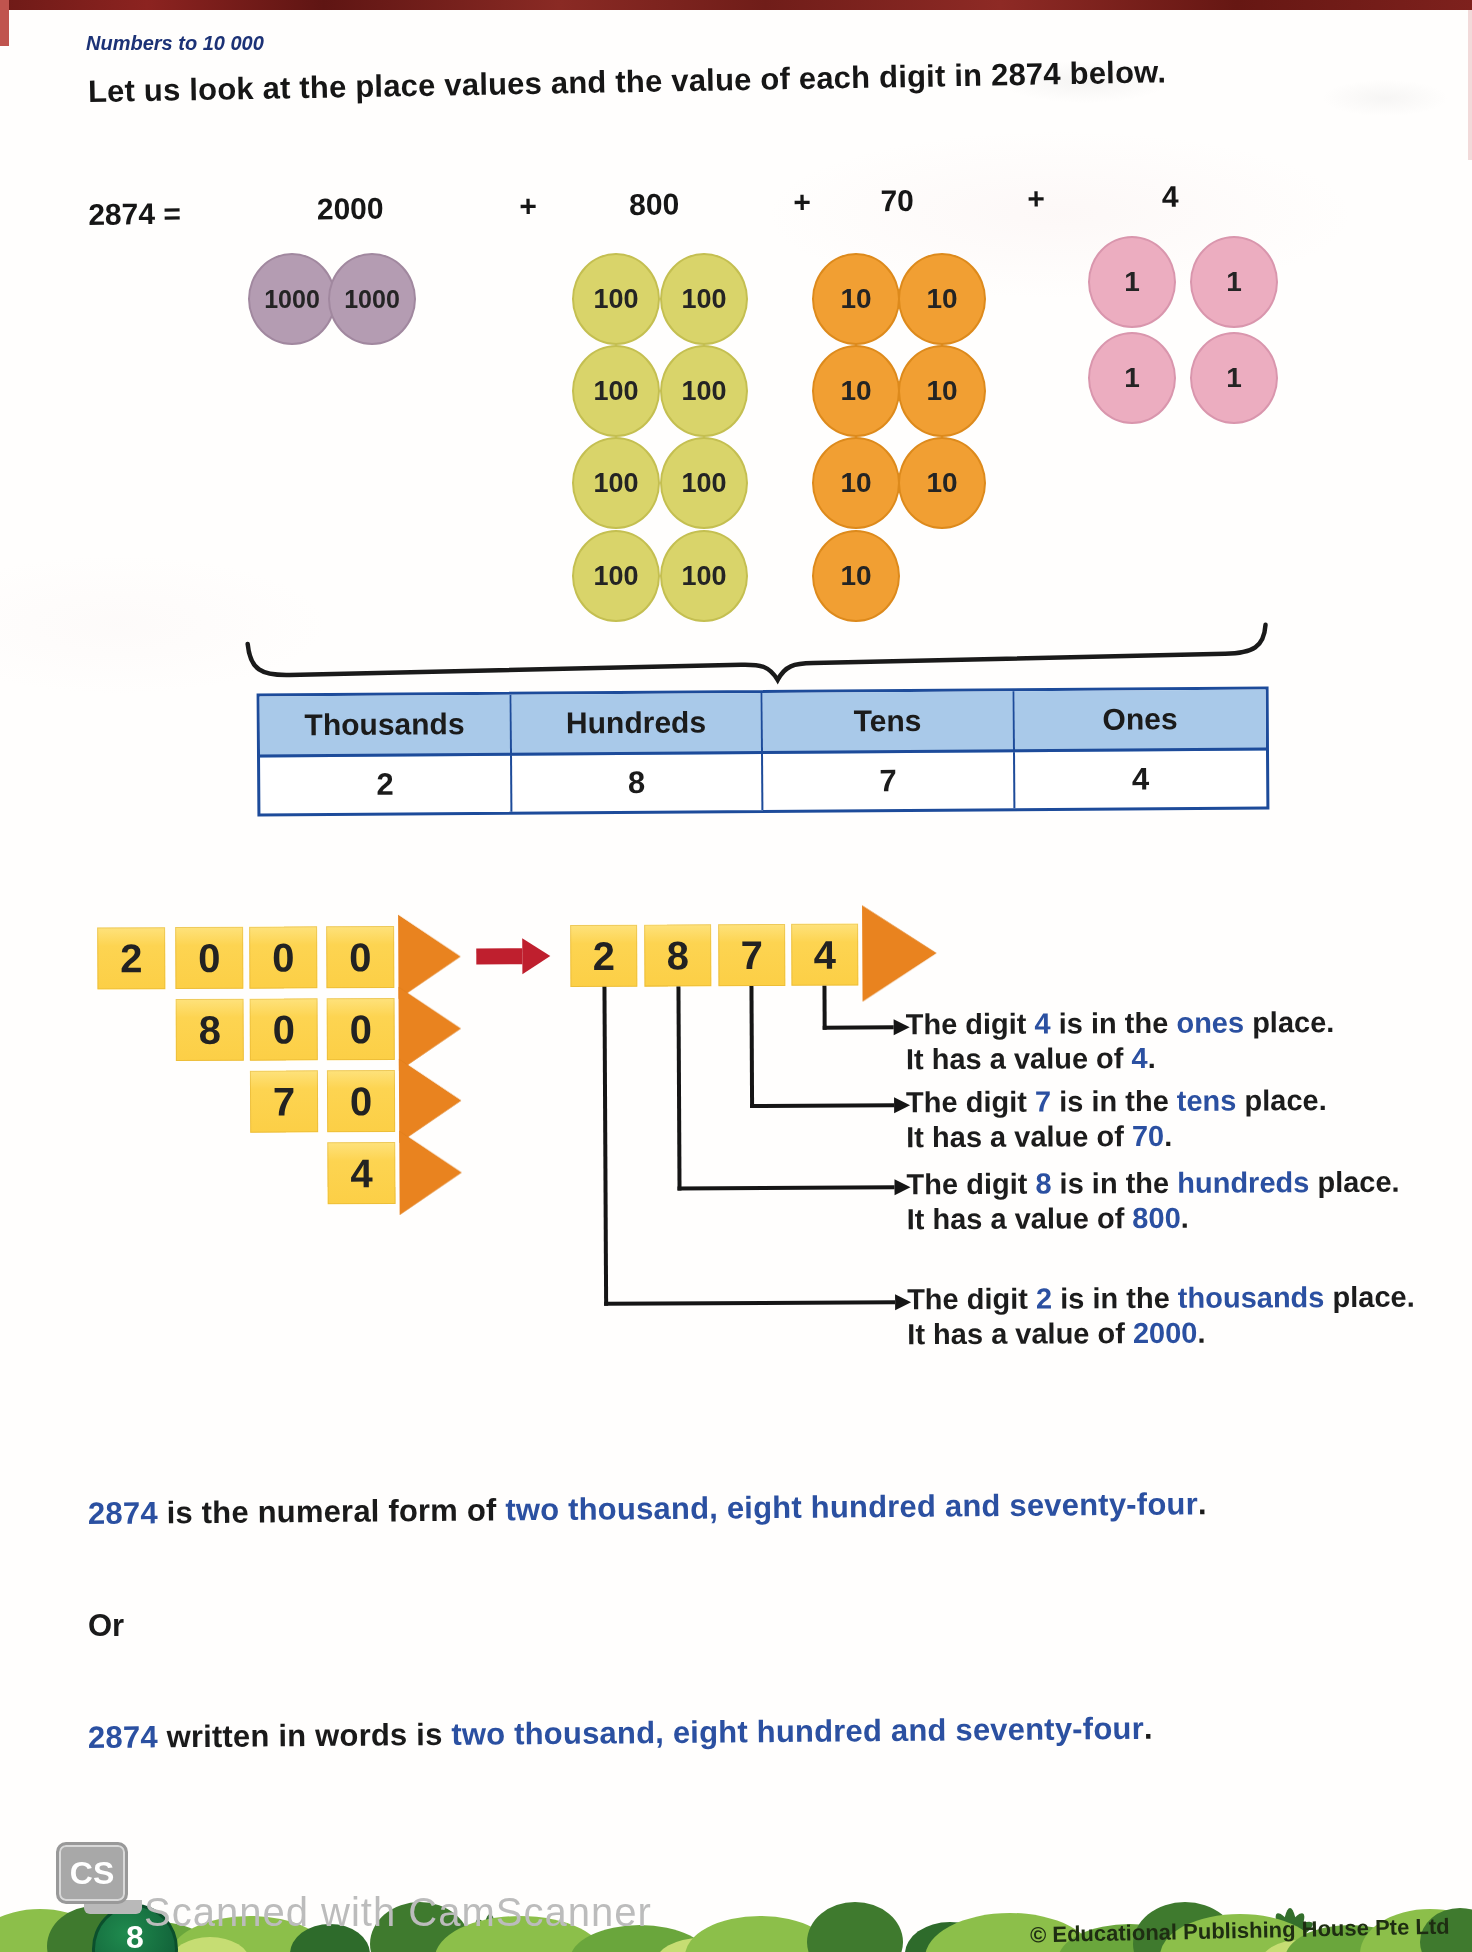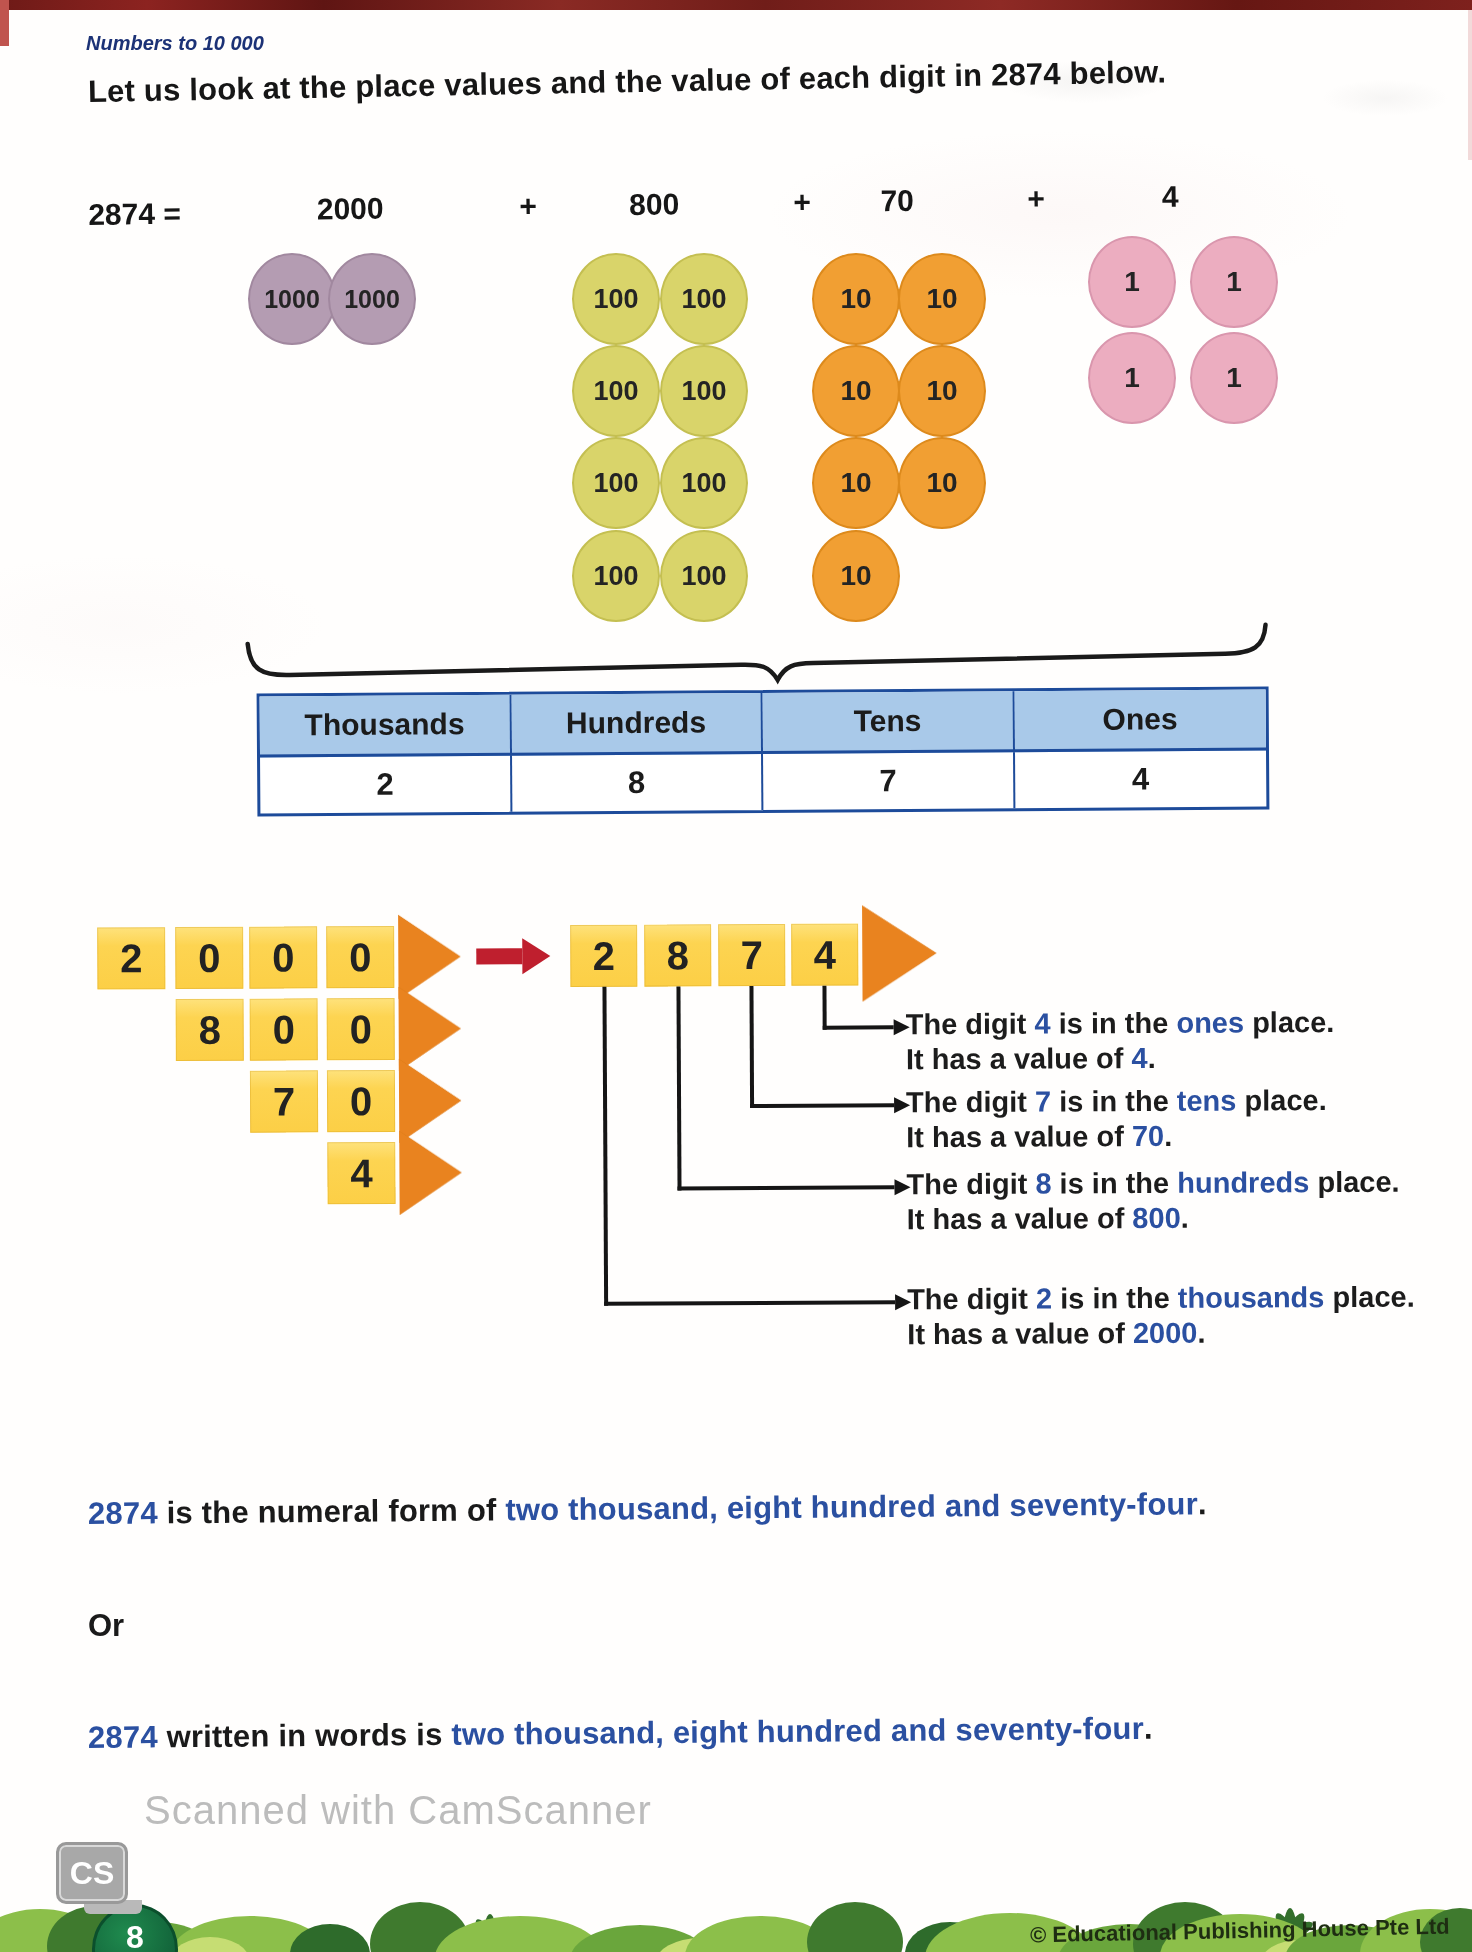--- a/index.html
+++ b/index.html
@@ -74,21 +74,21 @@
   
   .bushes{left:0;top:1884px;z-index:2;}
   .page-circle{left:92px;top:1904px;width:80px;height:84px;border-radius:50%;z-index:3;
     background:radial-gradient(circle at 38% 32%,#1f8a4e,#116038 75%);border:3px solid #0b4f2c;
     display:flex;justify-content:center;}
   .page-circle span{color:#fff;font-size:32px;font-weight:700;margin-top:12px;}
   .cs-badge{left:56px;top:1842px;width:66px;height:56px;background:#a8a8a8;border:3px solid #999;
     border-radius:10px;z-index:6;display:flex;align-items:center;justify-content:center;
     color:#fff;font-size:32px;font-weight:700;box-shadow:inset 0 0 0 2px #d9d9d9;}
   .cs-tab{left:84px;top:1900px;width:58px;height:14px;background:#b9b9b9;border-radius:0 0 6px 6px;z-index:5;}
-  .wm-text{left:144px;top:1788px;font-size:40px;color:#bcbcbc;font-weight:500;letter-spacing:1px;z-index:6;}
+  .wm-text{left:144px;top:1890px;font-size:40px;color:#bcbcbc;font-weight:500;letter-spacing:1px;z-index:6;}
   .copyright{left:1030px;top:1918px;font-size:22px;font-weight:700;color:#1e2d12;z-index:4;
     transform:rotate(-1.2deg);white-space:nowrap;}
 </style>
 </head>
 <body>
 
 <div class="page">
 
   <div class="abs top-band"></div>
   <div class="abs corner-mark"></div>

